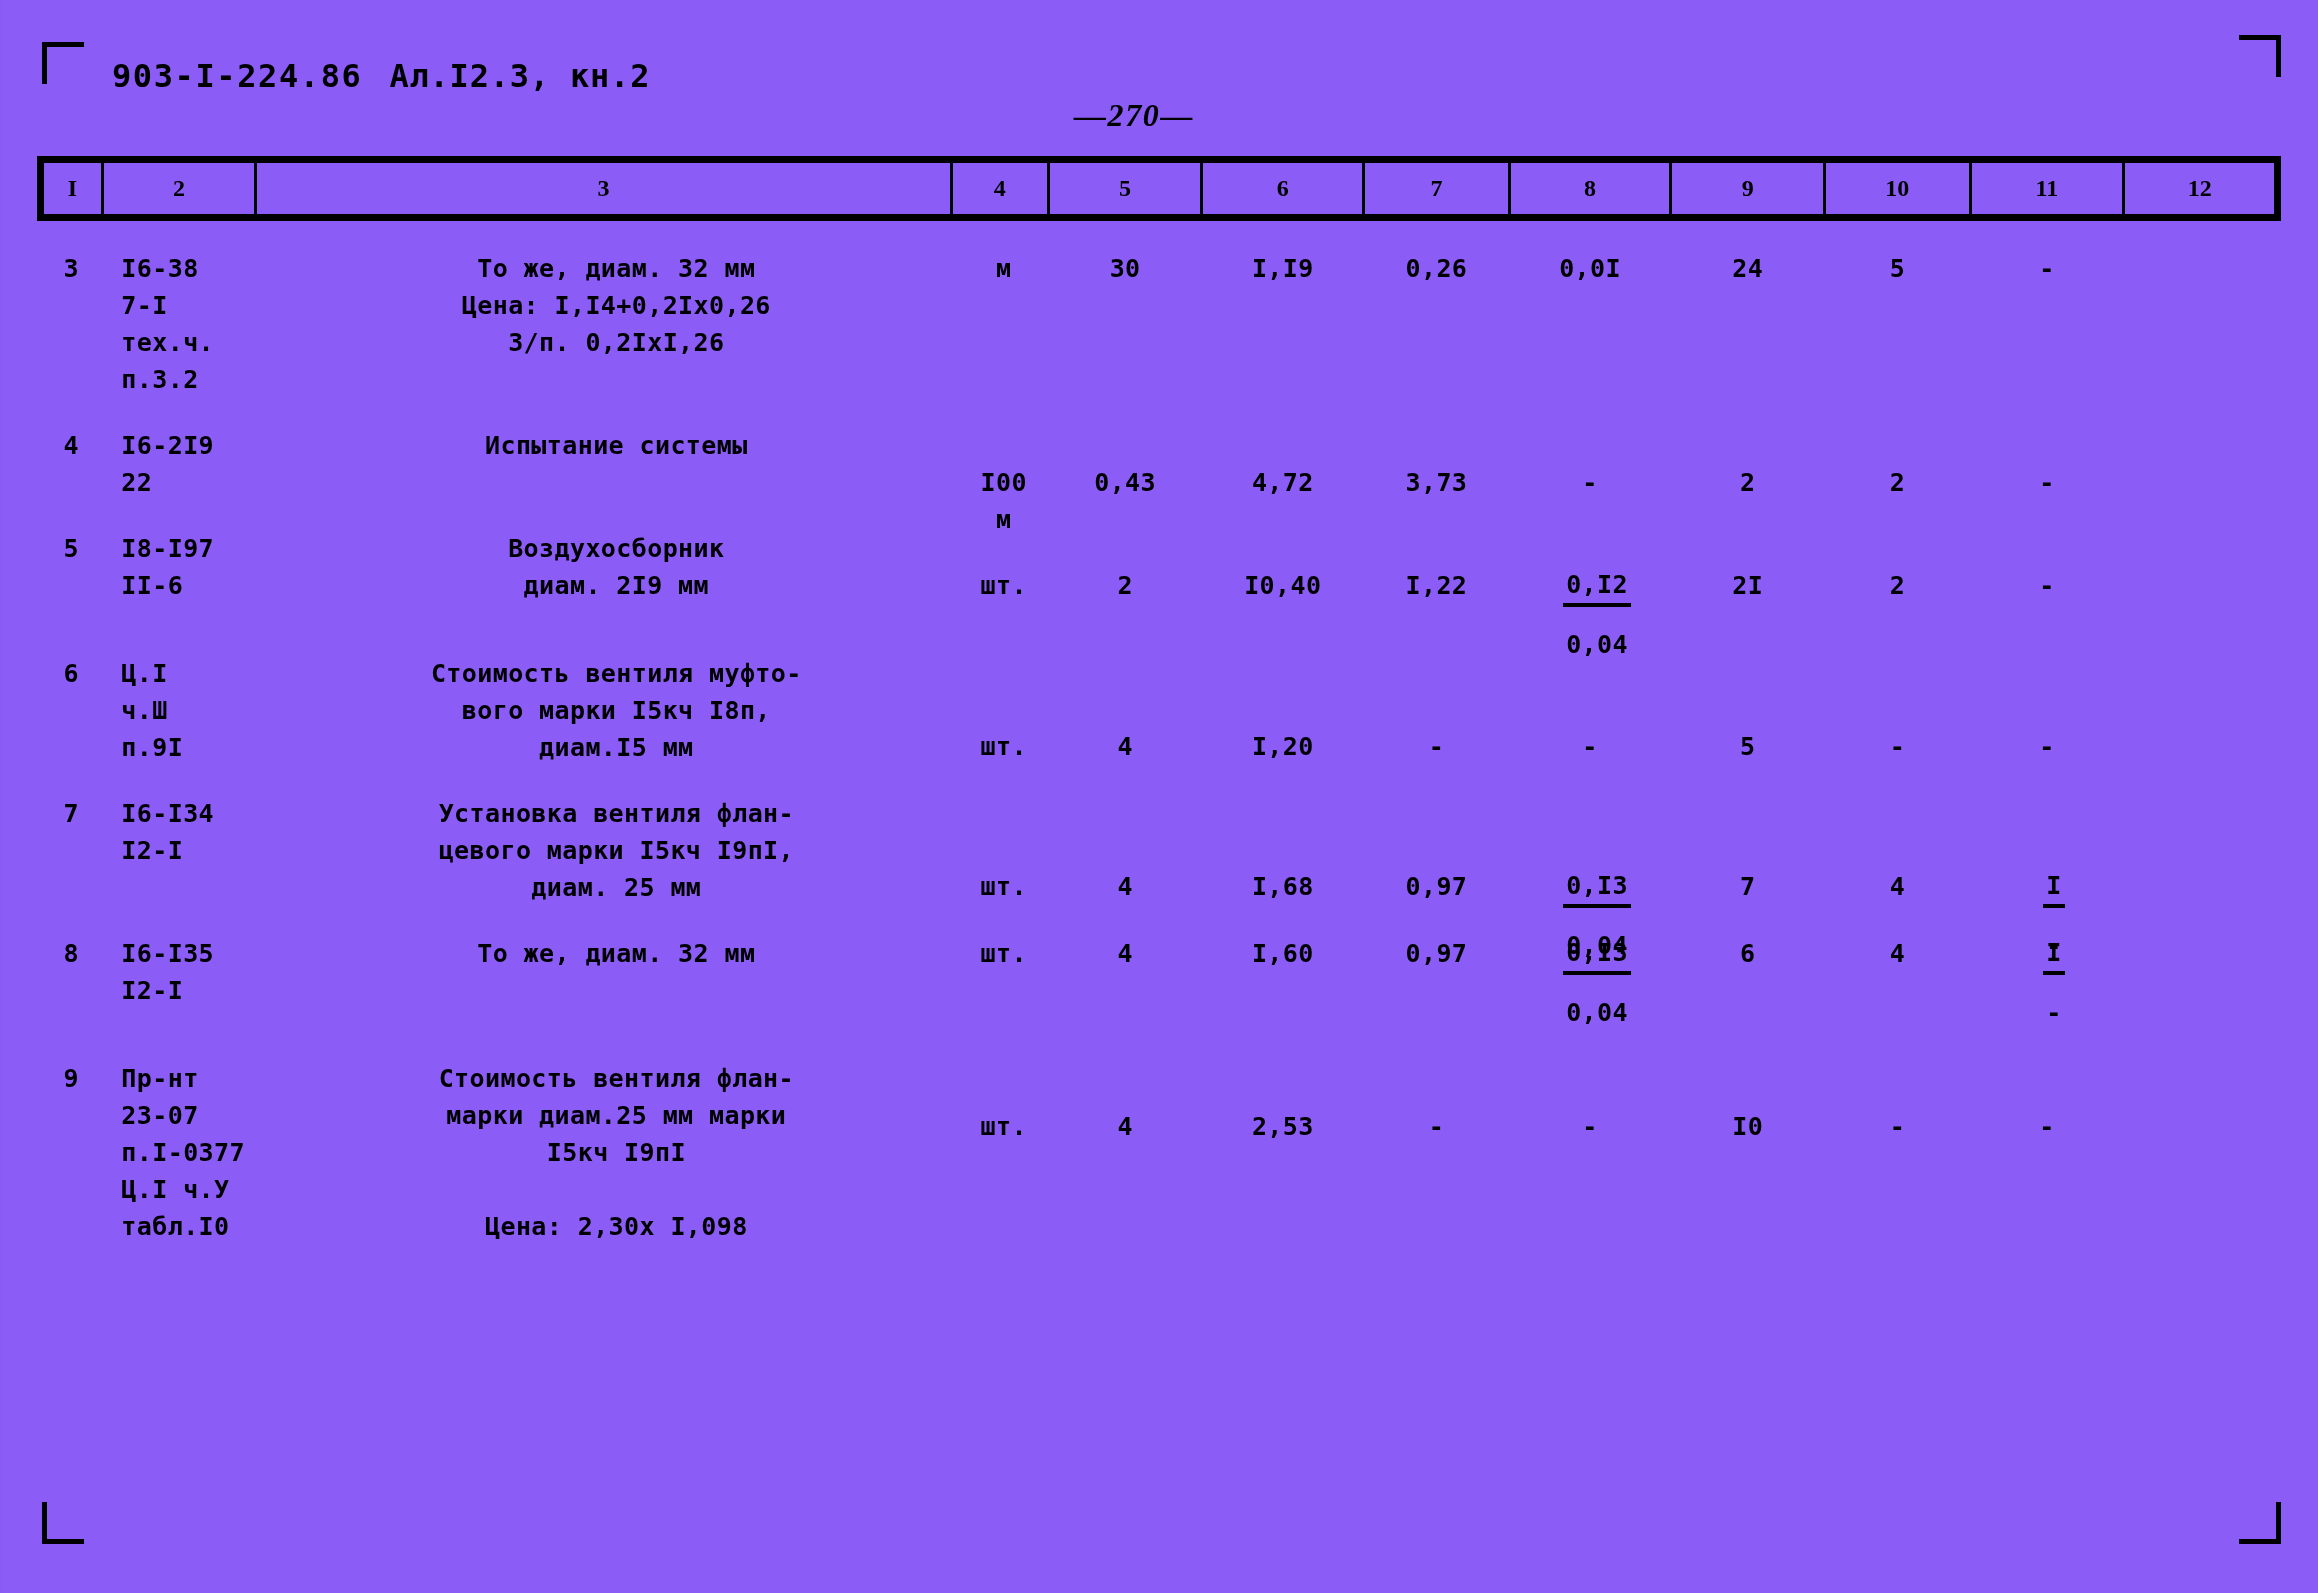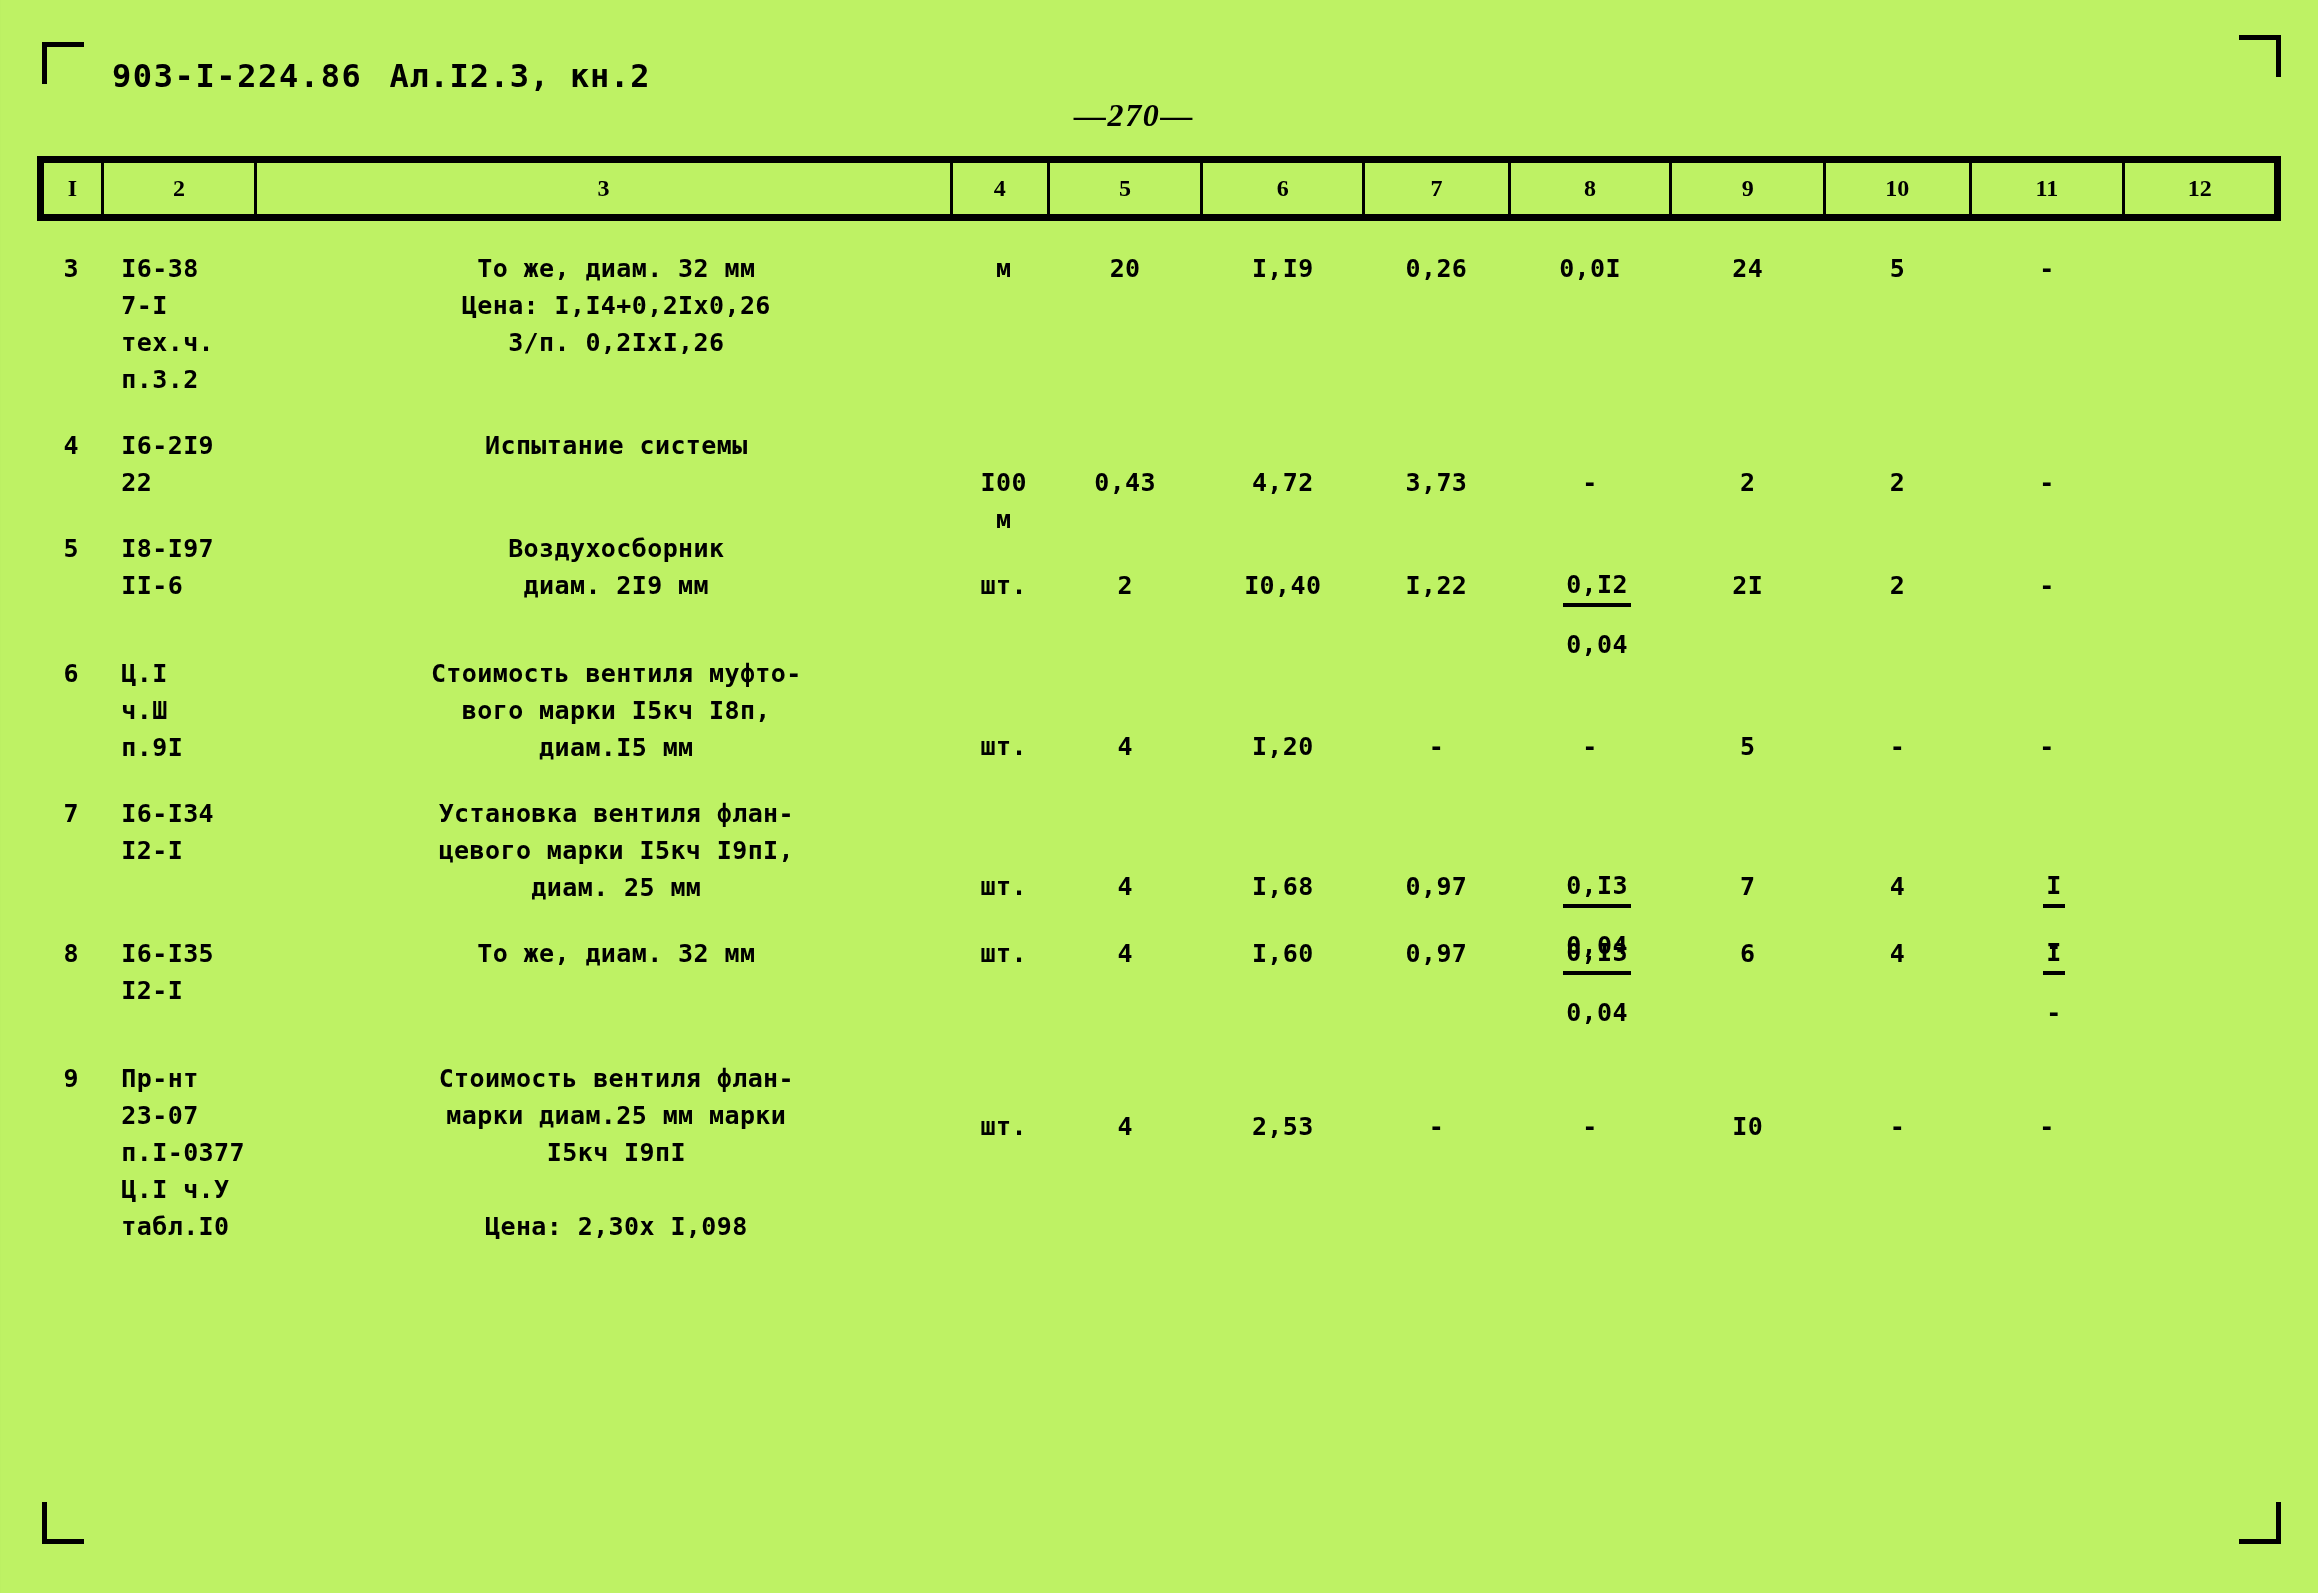--- a/index.html
+++ b/index.html
@@ -11,21 +11,21 @@
     width: 2319px;
     height: 1593px;
     font-family: "Liberation Serif", "DejaVu Serif", serif;
     color: #000000;
     position: relative;
     overflow: hidden;
   }
   .page {
     position: absolute;
     inset: 0;
-    background: #bef264;
+    background: #8b5cf6;
     text-decoration: underline;
   }
 
   
   .crop {
     position: absolute;
     width: 37px;
     height: 37px;
   }
   .crop.tl { left: 42px;  top: 42px;  border-left: 5.6px solid #000; border-top: 5.6px solid #000; }
@@ -202,21 +202,21 @@
             <td class="c-desc">
               <span class="stack">
                 <span>То же, диам. 32 мм</span>
                 <span>Цена: I,I4+0,2Iх0,26</span>
                 <span>З/п. 0,2IхI,26</span>
               </span>
             </td>
             <td class="c-unit"><span><span class="stack">
                   <span>м</span>
                 </span></span></td>
-            <td class="c-val"><span>20</span></td>
+            <td class="c-val"><span>30</span></td>
             <td class="c-val"><span>I,I9</span></td>
             <td class="c-val"><span>0,26</span></td>
             <td class="c-val"><span>0,0I</span></td>
             <td class="c-val"><span>24</span></td>
             <td class="c-val"><span>5</span></td>
             <td class="c-val"><span>-</span></td>
             <td class="c-val"><span></span></td>
           </tr>
           <tr class="spacer">
             <td colspan="12"></td>

